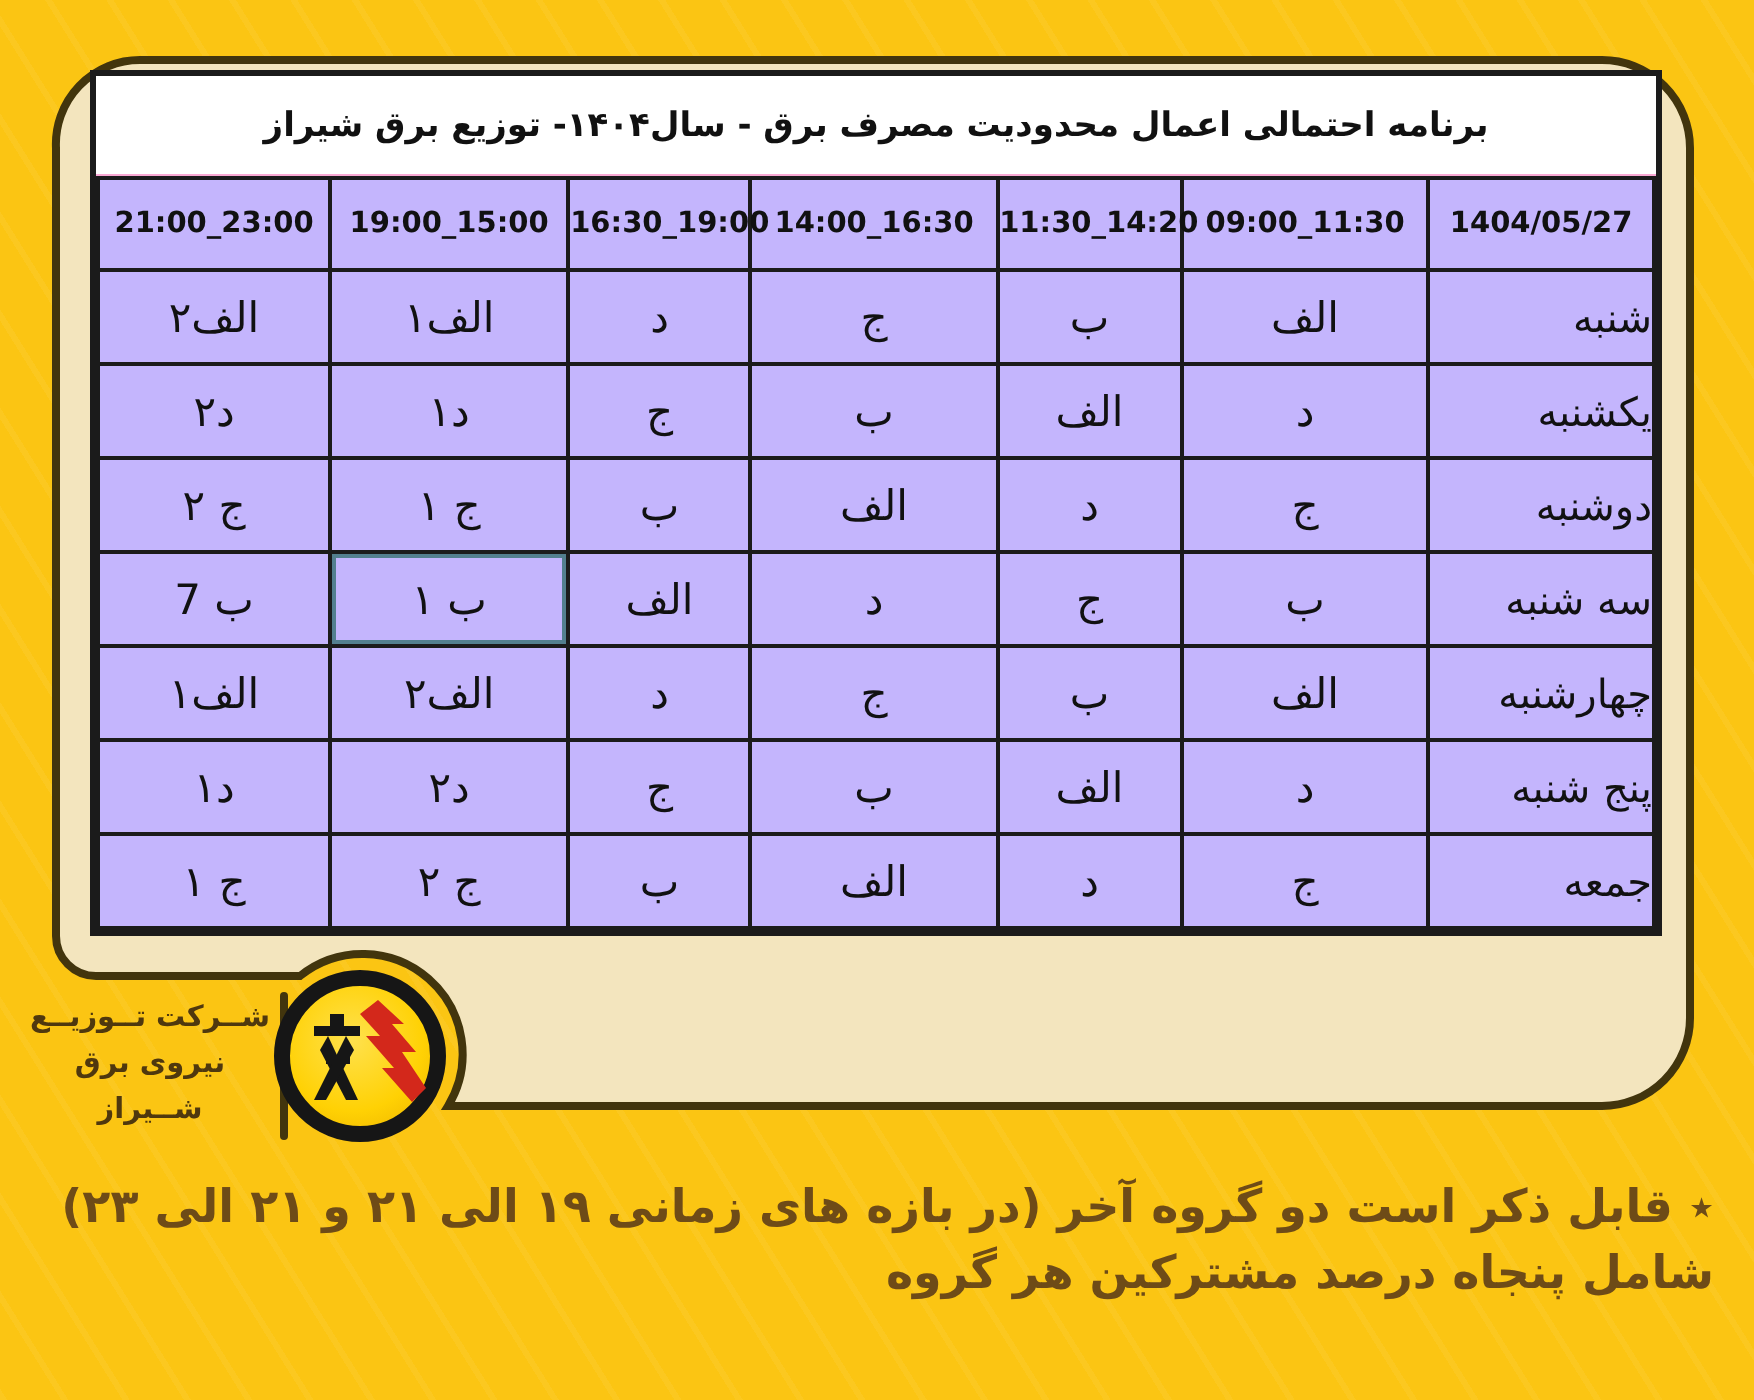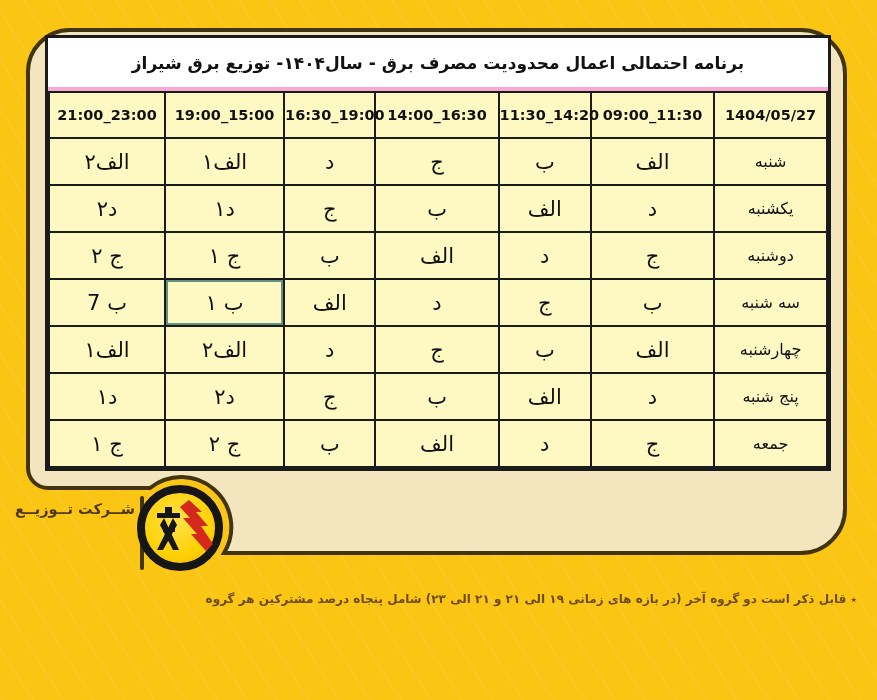--- a/index.html
+++ b/index.html
@@ -15,48 +15,48 @@
       rgba(255,255,255,0.055) 0 3px, transparent 3px 26px);
   }
   .panel-svg { position:absolute; left:0; top:0; z-index:1; }
 
   
   .tablewrap {
     position:absolute; left:45px; top:35px; width:786px; z-index:2;
     background:#fff; border:3px solid #1b1b1b; box-sizing:border-box;
   }
   .table-title {
-    height:49px; border-bottom:4px solid #f9a8d4;
+    height:49px; border-bottom:1px solid #f9a8d4;
     display:flex; align-items:center; justify-content:center;
     direction:rtl; font-weight:bold; font-size:17px; color:#111;
   }
   table { width:100%; border-collapse:collapse; table-layout:fixed; direction:rtl; }
-  th, td { border:2px solid #1b1b1b; text-align:center; padding:0; color:#111; background:#fef9c3; }
+  th, td { border:2px solid #1b1b1b; text-align:center; padding:0; color:#111; background:#c4b5fd; }
   thead th { height:44px; font-size:14.5px; font-weight:bold; direction:ltr; }
   tbody td { height:45px; font-size:21px; font-weight:normal; }
-  tbody td.day { font-size:16px; }
+  tbody td.day { font-size:20px;text-align:right; }
   tbody td.hl { box-shadow: inset 0 0 0 2px rgba(45,110,104,0.75); }
 
   
   .pr-text {
     position:absolute; left:13px; top:498px; width:124px; z-index:3;
     direction:rtl; text-align:center;
     color:#4F380E; font-weight:bold; font-size:14.5px; line-height:23px;
   }
   .pr-divider {
     position:absolute; left:140px; top:496px; width:4px; height:74px;
     background:#42350D; z-index:3; border-radius:2px;
   }
   .pr-logo { position:absolute; left:136px; top:484px; width:88px; height:88px; z-index:4; }
 
   
   .footnote {
     position:absolute; left:20px; right:20px; top:588px; z-index:2;
     direction:rtl; text-align:right;
-    color:#6E4B17; font-weight:bold; font-size:12px; line-height:22px;
+    color:#6E4B17; font-weight:bold; font-size:23px; line-height:33px;
   }
 </style>
 </head>
 <body>
 
 <svg class="panel-svg" width="877" height="700" viewBox="0 0 877 700" aria-hidden="true">
   <path d="M 70 30 L 801 30 A 44 44 0 0 1 845 74 L 845 509 A 44 44 0 0 1 801 553
            L 224 553 A 50 50 0 0 0 150 488 L 48 488 A 20 20 0 0 1 28 468
            L 28 74 A 42 42 0 0 1 70 30 Z" fill="#F3E5BE" stroke="#42350D" stroke-width="4"></path>
 </svg>
@@ -147,20 +147,21 @@
           <td>ب</td>
           <td>ج ۲</td>
           <td>ج ۱</td>
         </tr>
       </tbody>
   </table>
 </div>
 
 <div class="pr-text">
   <div>شــرکت تــوزیــع</div>
+  <div>نیروی برق شــیراز</div>
 </div>
 <div class="pr-divider"></div>
 
 <div class="pr-logo">
   <svg width="88" height="88" viewBox="0 0 88 88">
     <defs>
       <radialGradient id="lg" cx="45%" cy="40%" r="65%">
         <stop offset="0%" stop-color="#FFE14D"></stop>
         <stop offset="70%" stop-color="#FFD104"></stop>
         <stop offset="100%" stop-color="#F2BC00"></stop>

